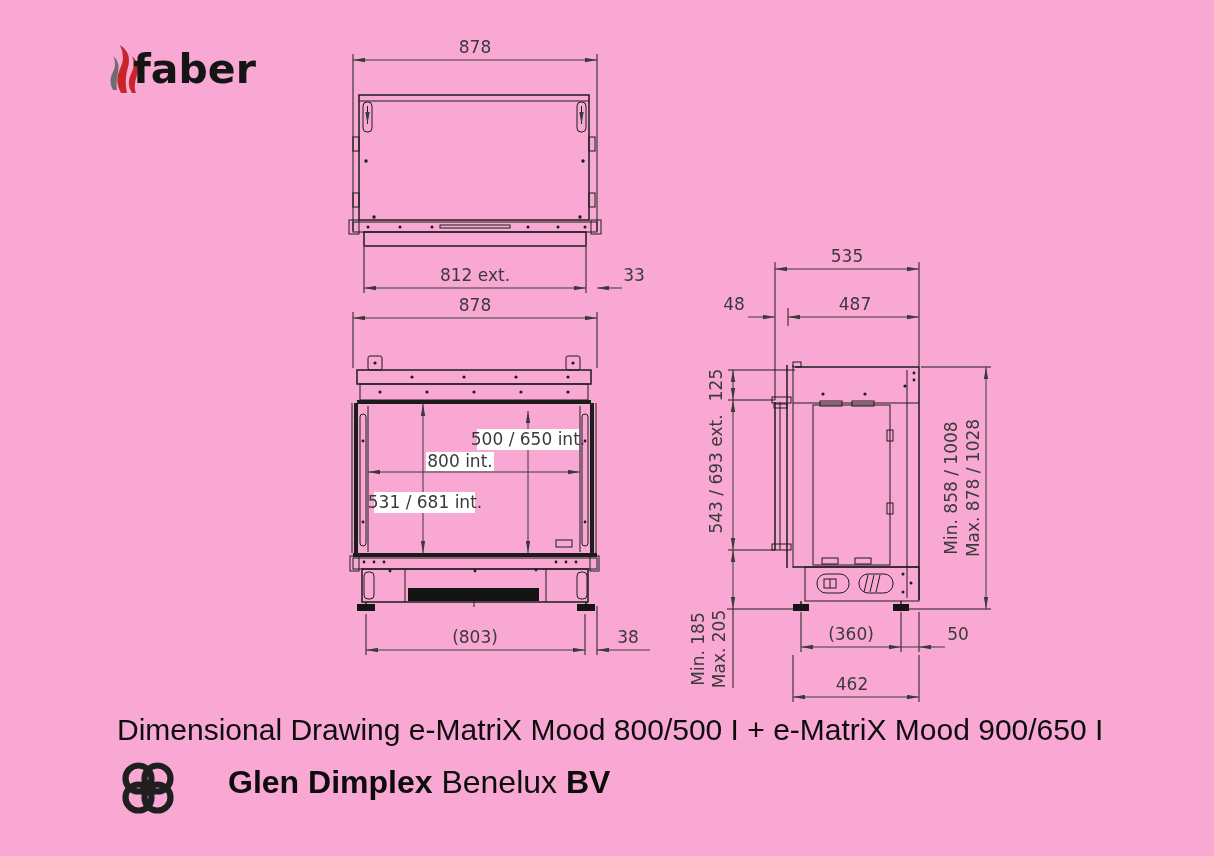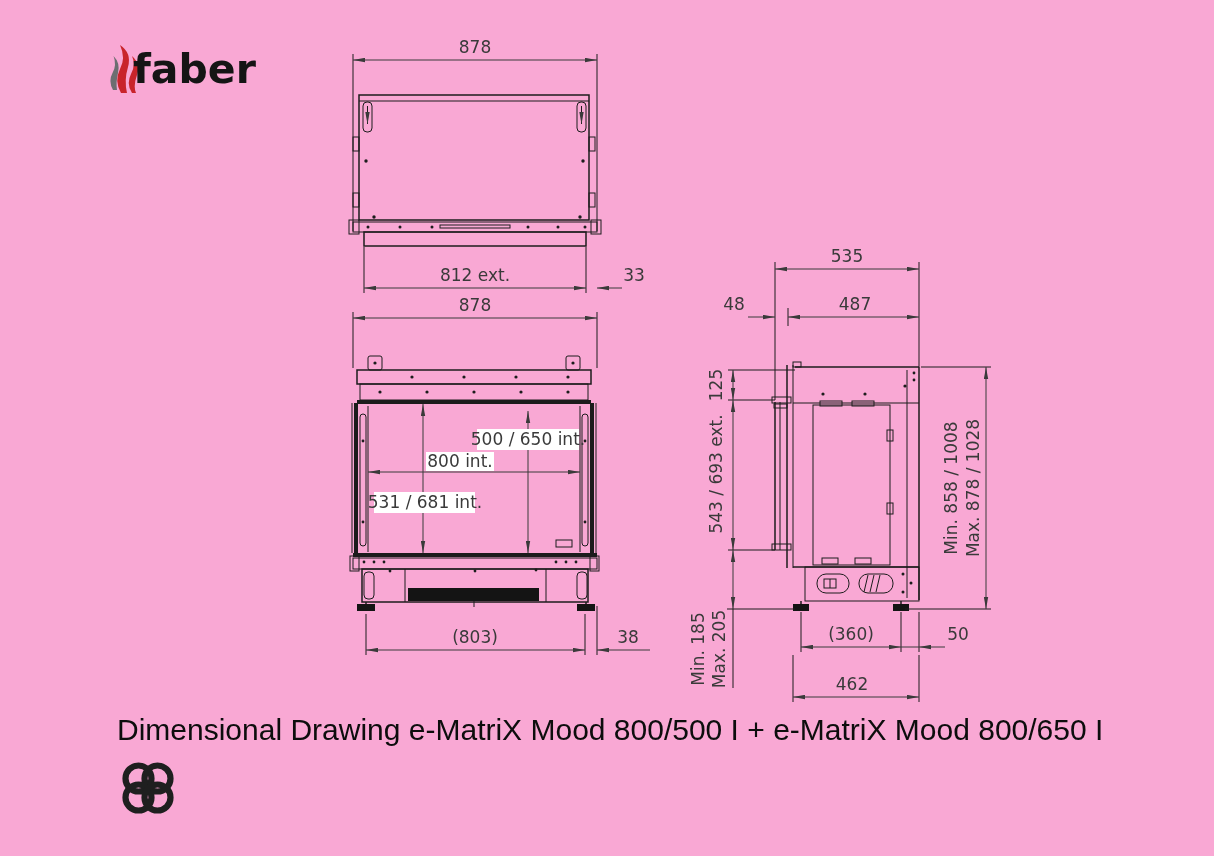--- a/index.html
+++ b/index.html
@@ -277,26 +277,27 @@
       <text class="dimtxt" transform="rotate(-90 704 649)" x="704" y="649">Min. 185</text>
       <text class="dimtxt" transform="rotate(-90 725 649)" x="725" y="649">Max. 205</text>
       <text class="dimtxt" transform="rotate(-90 957 488)" x="957" y="488">Min. 858 / 1008</text>
       <text class="dimtxt" transform="rotate(-90 979 488)" x="979" y="488">Max. 878 / 1028</text>
       <text class="dimtxt" x="851" y="640">(360)</text>
       <text class="dimtxt" x="958" y="640">50</text>
       <text class="dimtxt" x="852" y="690">462</text>
     </g>
   </svg>
 
-  <div class="title-line">Dimensional Drawing e-MatriX Mood 800/500 I + e-MatriX Mood 800/650 I</div>
+  <div class="title-line">Dimensional Drawing e-MatriX Mood 800/500 I + e-MatriX Mood 900/650 I</div>
 
   <svg class="knot" width="62" height="64" viewBox="0 0 62 64">
     <g fill="none" stroke="#1f1f1f" stroke-width="6.2">
       <circle cx="21.5" cy="22.5" r="13"></circle>
       <circle cx="40.5" cy="22.5" r="13"></circle>
       <circle cx="21.5" cy="41.5" r="13"></circle>
       <circle cx="40.5" cy="41.5" r="13"></circle>
     </g>
   </svg>
 
+  <div class="company-line"><span class="b">Glen Dimplex</span><span> Benelux </span><span class="b">BV</span></div>
 
 
 </div>
 
 </body></html>

